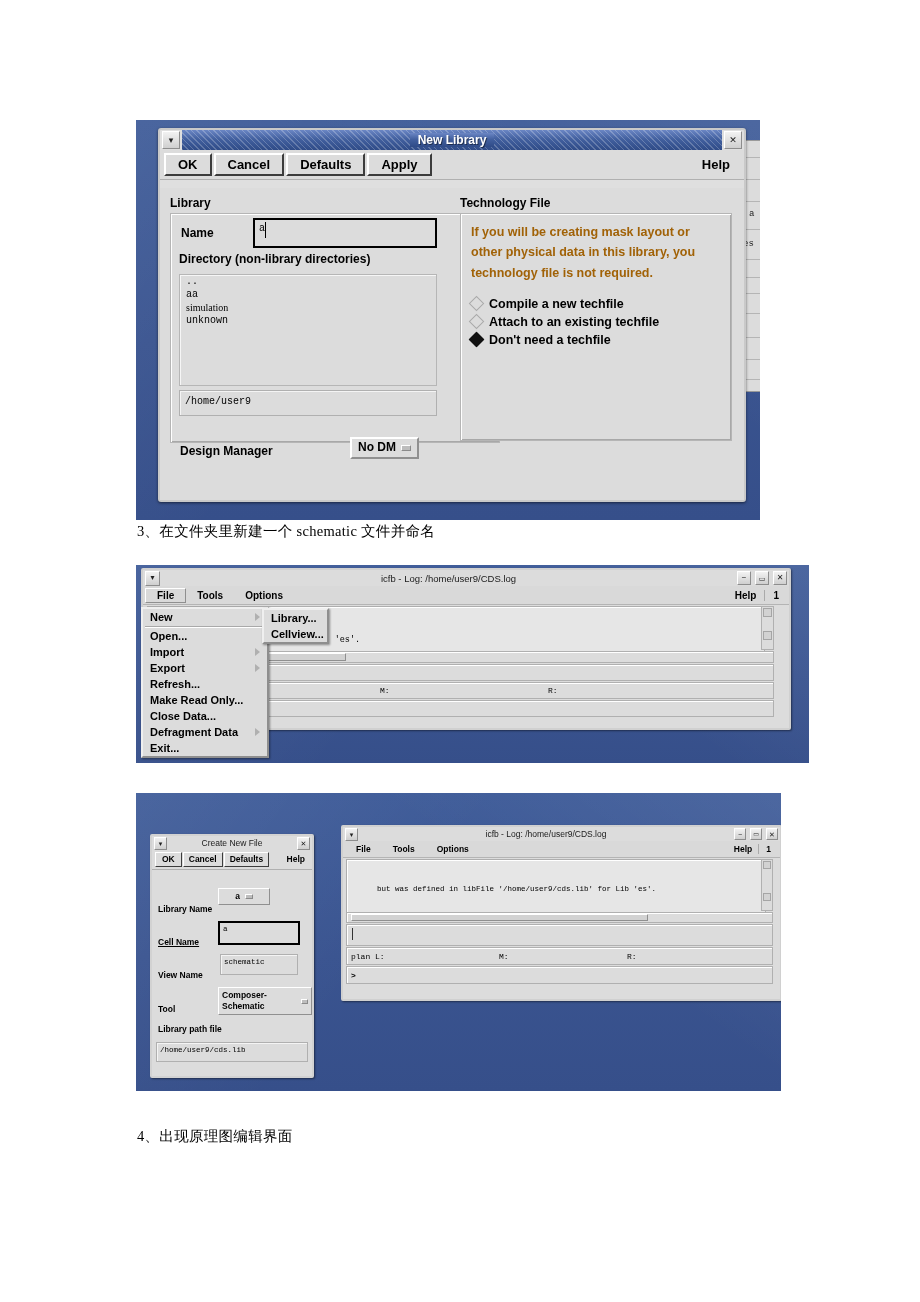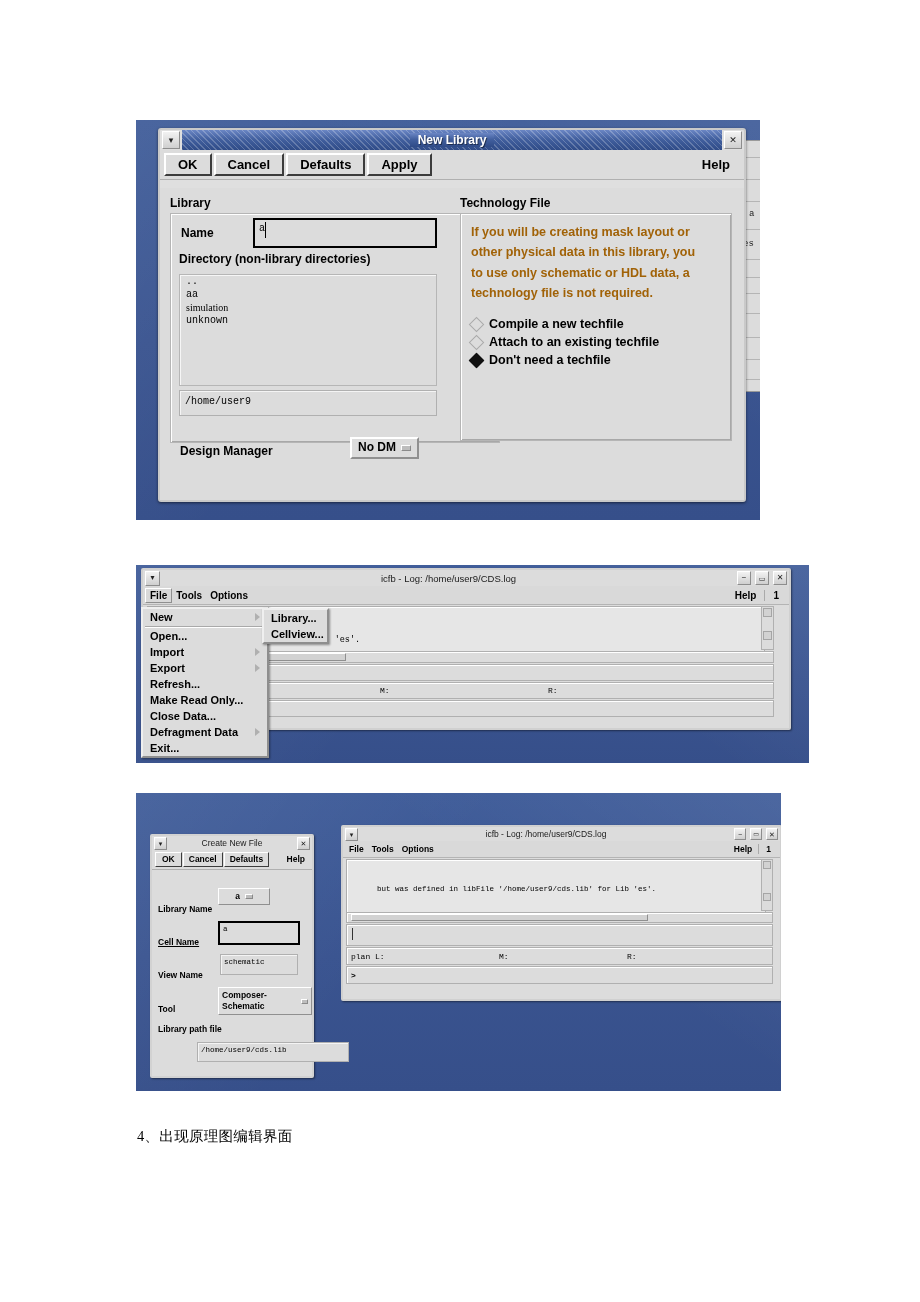--- a/index.html
+++ b/index.html
@@ -53,21 +53,21 @@
     background:linear-gradient(180deg,#f2f2f2,#cfcfcf);
     border:1px solid #8d8d8d;border-top-color:#fff;border-left-color:#fff;
     display:flex;align-items:center;justify-content:center;
     font-family:"Liberation Sans",sans-serif;font-size:9px;color:#222;line-height:1;
   }
 
   
   .mbar{background:#d9d9d9;border-bottom:1px solid #b4b4b4;
         display:flex;align-items:center;height:18px;padding:0 2px;
         font-family:"Liberation Sans",sans-serif;font-size:10px;font-weight:bold;color:#000;}
-  .mbar span{padding:1px 4px;}
+  .mbar span{padding:1px 11px;}
   .mbar .sel{background:#d9d9d9;border:1px solid #fff;border-right-color:#8f8f8f;border-bottom-color:#8f8f8f;}
 
   .btnrow{display:flex;align-items:center;background:#dcdcdc;padding:3px 4px;gap:2px;
     border-bottom:1px solid #b0b0b0;}
   .mbtn{
     font-family:"Liberation Sans",sans-serif;font-weight:bold;color:#000;
     background:#dcdcdc;border:2px outset #eee;
     border-top-color:#fff;border-left-color:#fff;border-right-color:#909090;border-bottom-color:#909090;
     padding:3px 12px;font-size:13px;line-height:1;
   }
@@ -194,21 +194,20 @@
             <span class="arr"></span>
           </div>
         </div>
 
         <div class="grp" style="left:300px;top:8px;width:272px;">
           <div class="lab">Technology File</div>
           <div class="frame" style="position:relative;width:272px;height:228px;padding:8px 10px;box-sizing:border-box;">
             <div style="font-family:'Liberation Sans',sans-serif;font-weight:bold;font-size:12.5px;line-height:1.62;color:#a16207;">
               <div>If you will be creating mask layout or</div>
               <div>other physical data in this library, you</div>
-              <div>to use only schematic or HDL data, a</div>
               <div>technology file is not required.</div>
             </div>
 
             <div style="margin-top:12px;">
               <div style="display:flex;align-items:center;gap:7px;padding:2px 0;">
                 <span class="diamond"></span>
                 <span style="font-family:'Liberation Sans',sans-serif;font-weight:bold;font-size:12.5px;">Compile a new techfile</span>
               </div>
               <div style="display:flex;align-items:center;gap:7px;padding:2px 0;">
                 <span class="diamond"></span>
@@ -219,20 +218,21 @@
                 <span style="font-family:'Liberation Sans',sans-serif;font-weight:bold;font-size:12.5px;">Don't need a techfile</span>
               </div>
             </div>
           </div>
         </div>
 
       </div>
     </div>
   </div>
 
+  <div class="caption" style="left:137px;top:522px;">3、在文件夹里新建一个 schematic 文件并命名</div>
 
   <div class="shot" style="left:136px;top:565px;width:673px;height:198px;">
     <div class="desk"></div>
 
     <div class="win" style="left:5px;top:3px;width:646px;height:158px;background:#dcdcdc;border:2px solid #d0d0d0;border-radius:2px;">
 
       <div class="tbar" style="height:16px;background:#dcdcdc;">
         <div class="tbtn" style="width:13px;height:13px;font-size:8px;">▾</div>
         <div style="flex:1;display:flex;align-items:center;justify-content:center;">
           <span style="font-family:'Liberation Sans',sans-serif;font-size:9.5px;color:#1a1a1a;">icfb - Log: /home/user9/CDS.log</span>
@@ -367,21 +367,21 @@
 
         <div style="position:absolute;left:6px;top:122px;">
           <span style="font-family:'Liberation Sans',sans-serif;font-weight:bold;font-size:8.5px;">Tool</span>
         </div>
         <div class="optbtn" style="position:absolute;left:66px;top:111px;font-size:8.5px;border-width:1px;padding:2px 3px;">
           <span>Composer-Schematic</span>
           <span class="arr" style="width:6px;height:3px;"></span>
         </div>
 
         <div style="position:absolute;left:6px;top:148px;font-family:'Liberation Sans',sans-serif;font-weight:bold;font-size:8.5px;">Library path file</div>
-        <div class="field flat" style="position:absolute;left:4px;top:166px;width:150px;height:18px;margin-left:41px;">
+        <div class="field flat" style="position:absolute;left:4px;top:166px;width:150px;height:18px;">
           <span class="mono" style="position:absolute;left:3px;top:3px;font-size:7.5px;">/home/user9/cds.lib</span>
         </div>
       </div>
     </div>
 
     <div class="win" style="left:205px;top:32px;width:437px;height:172px;background:#dcdcdc;border:2px solid #d0d0d0;border-radius:2px;">
 
       <div class="tbar" style="height:14px;background:#dcdcdc;">
         <div class="tbtn" style="width:11px;height:11px;font-size:7px;">▾</div>
         <div style="flex:1;display:flex;align-items:center;justify-content:center;">

